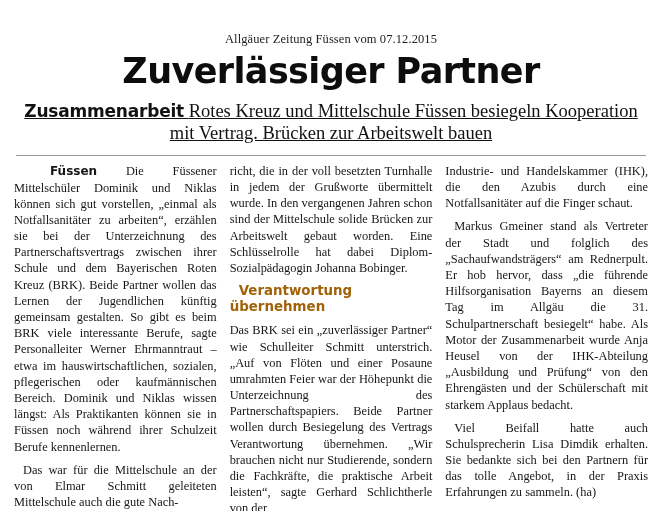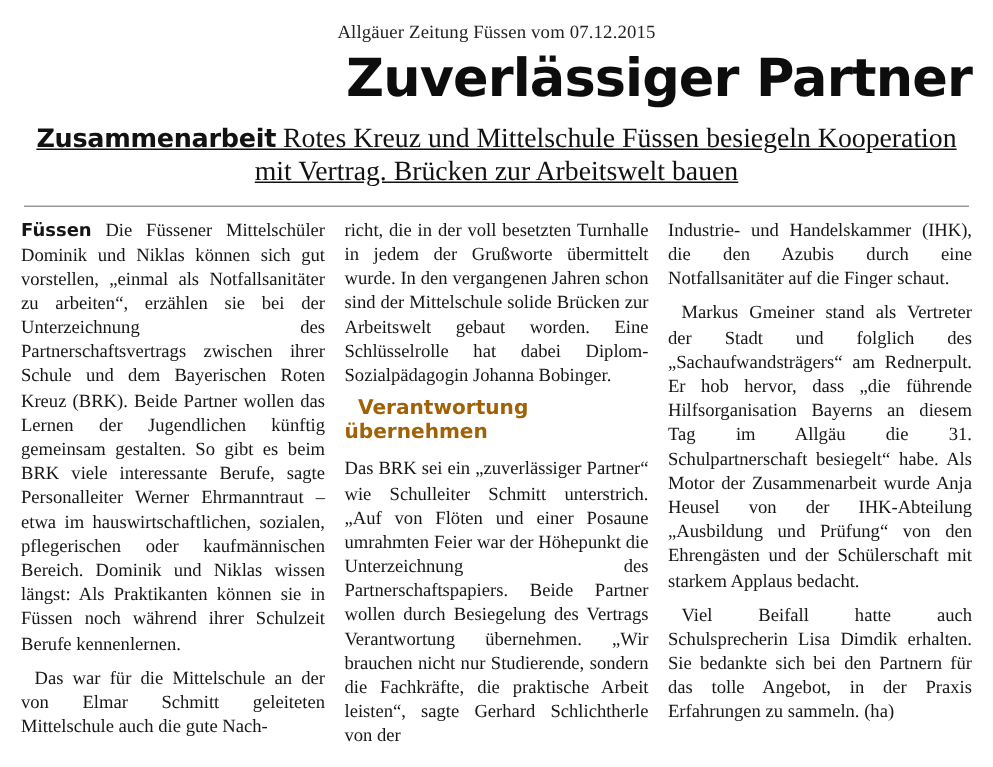--- a/index.html
+++ b/index.html
@@ -12,31 +12,31 @@
     height: 511px;
     font-family: "Liberation Serif", serif;
     color: #1b1b1b;
     overflow: hidden;
   }
   .page {
     position: relative;
     width: 662px;
     height: 416px;
     box-sizing: border-box;
-    padding: 10px 14px 8px 14px;
+    padding: 28px 14px 8px 14px;
   }
   .source-line {
     text-align: center;
     font-size: 12.5px;
     color: #222;
     letter-spacing: 0.1px;
     margin: 4px 0 6px 0;
   }
   .headline {
-    text-align: right;
+    text-align: center;
     font-family: "DejaVu Sans", sans-serif;
     font-weight: bold;
     font-size: 35px;
     letter-spacing: -0.6px;
     line-height: 1.05;
     margin: 2px 0 10px 0;
     color: #0d0d0d;
   }
   .subhead {
     text-align: center;
@@ -75,20 +75,21 @@
     margin: 0 0 7px 0;
     text-indent: 9px;
   }
   .col p.first {
     text-indent: 0;
   }
   .place {
     font-family: "DejaVu Sans", sans-serif;
     font-weight: bold;
     font-size: 12px;
+    margin-left: 36px;
   }
   .subheading {
     font-family: "DejaVu Sans", sans-serif;
     font-weight: bold;
     font-size: 13.4px;
     line-height: 1.2;
     margin: 8px 0 5px 0;
     text-indent: 0;
     color: #a16207;
   }

